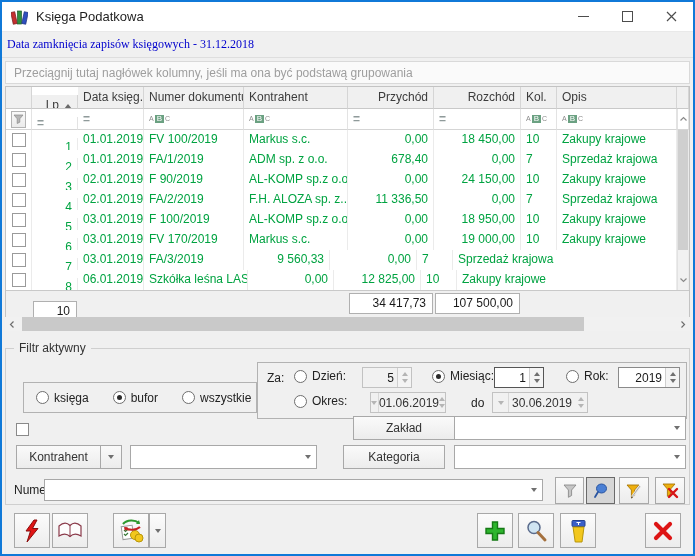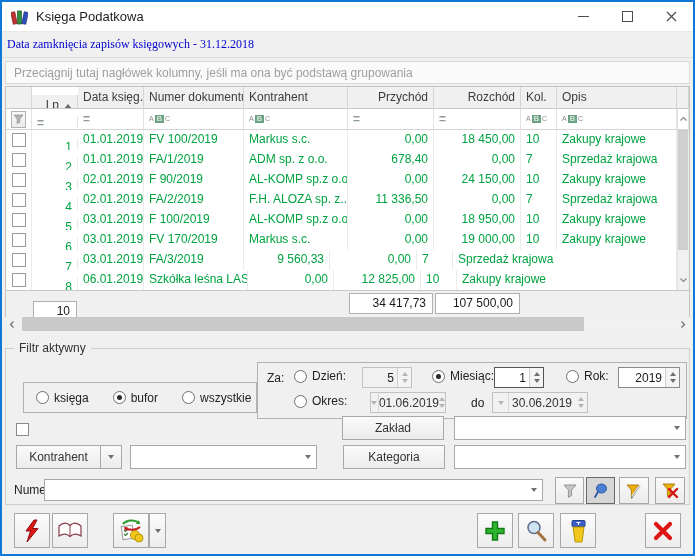--- a/index.html
+++ b/index.html
@@ -452,21 +452,21 @@
     <div class="btn abs" style="left:10px;top:96px;width:85px;height:24px;">Kontrahent</div>
     <div class="btn abs" style="left:94px;top:96px;width:22px;height:24px;">
         <span class="tri-down"></span>
       </div>
     <div class="combo abs" style="left:124px;top:96px;width:187px;height:24px;">
         <span class="combo-arrow">
           <span class="tri-down"></span>
         </span>
       </div>
 
-    <div class="btn abs" style="left:336px;top:67px;width:102px;height:24px;">Zakład</div>
+    <div class="btn abs" style="left:347px;top:67px;width:102px;height:24px;">Zakład</div>
     <div class="combo abs" style="left:448px;top:67px;width:232px;height:24px;">
         <span class="combo-arrow">
           <span class="tri-down"></span>
         </span>
       </div>
 
     <div class="btn abs" style="left:337px;top:96px;width:102px;height:24px;">Kategoria</div>
     <div class="combo abs" style="left:448px;top:96px;width:232px;height:24px;">
         <span class="combo-arrow">
           <span class="tri-down"></span>

